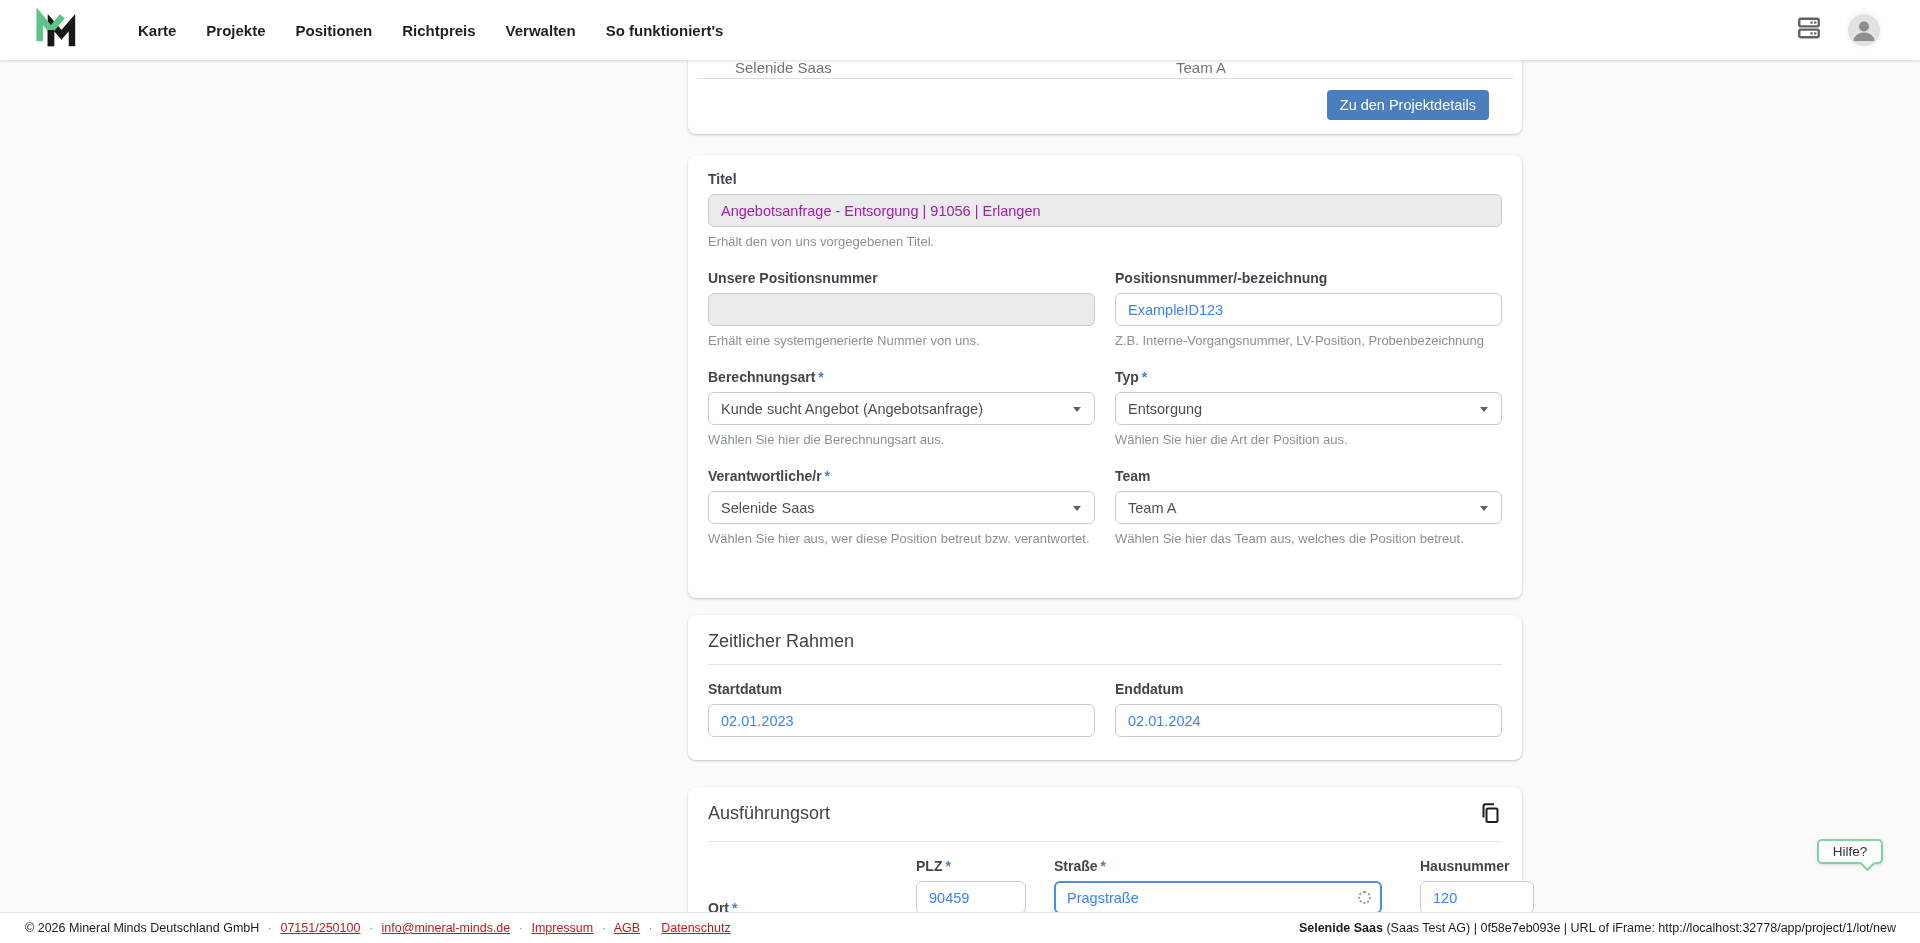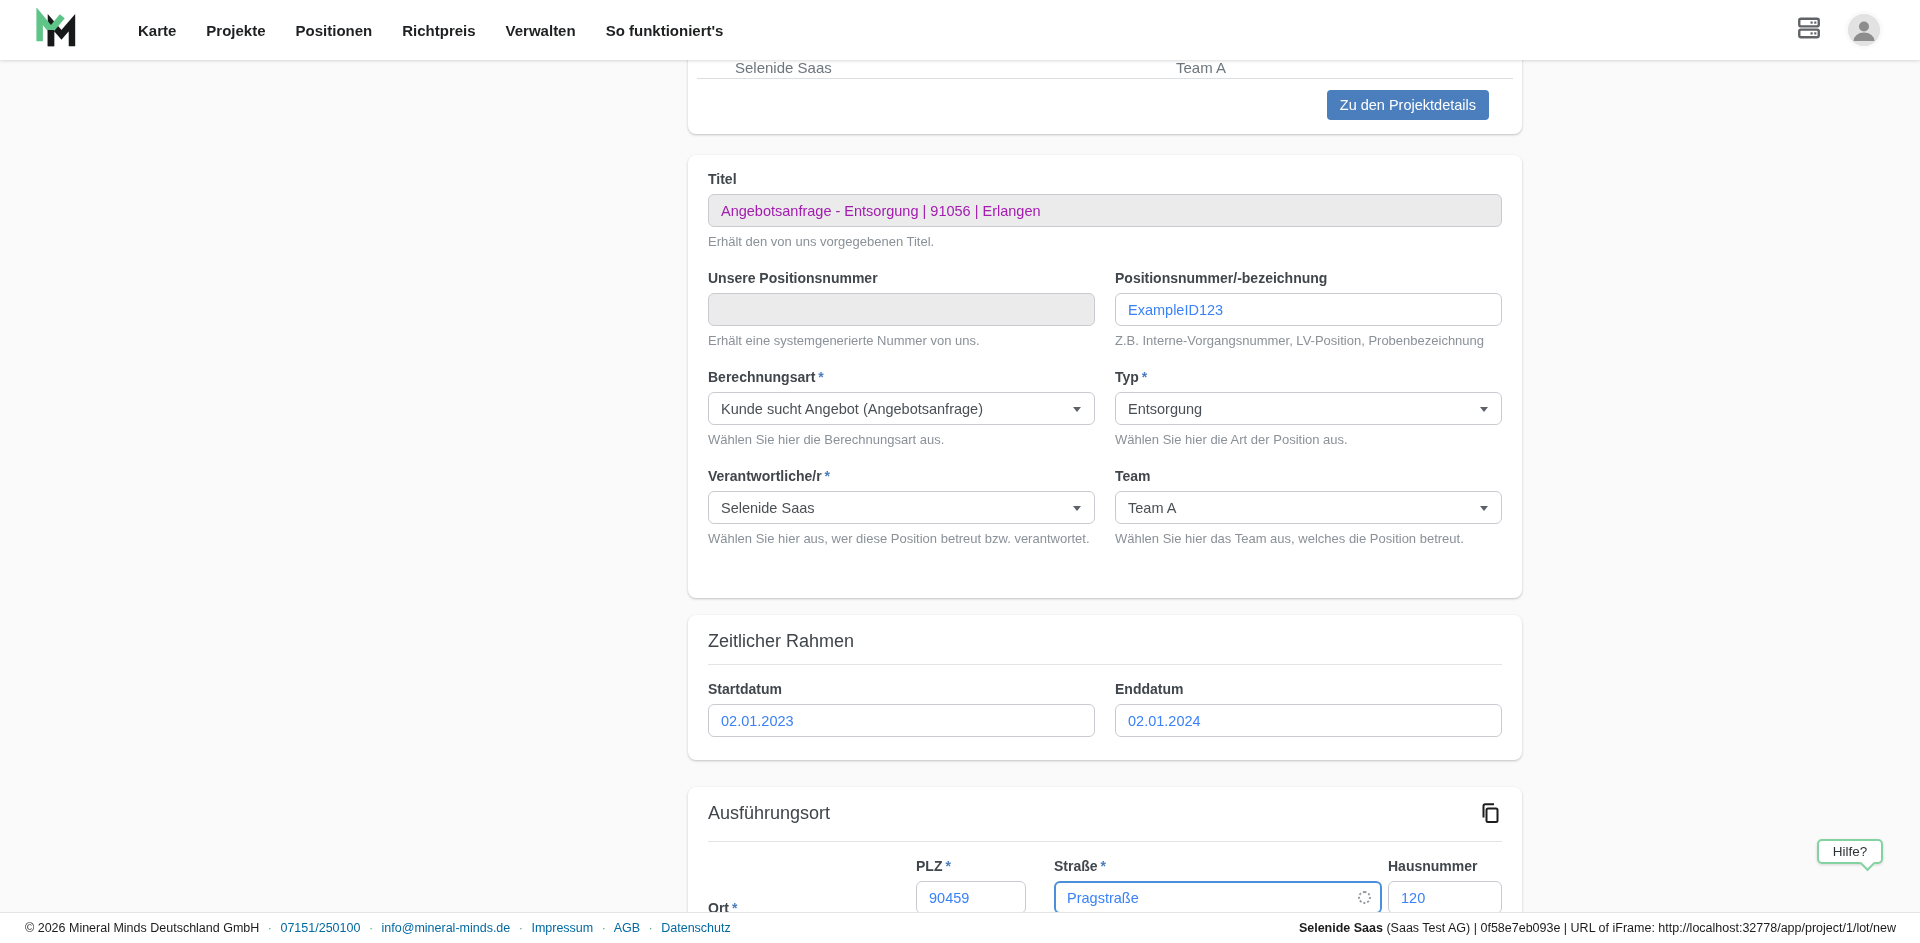--- a/index.html
+++ b/index.html
@@ -58,32 +58,32 @@
 
   
   .card-loc { top:787px; height:171px; padding:16px 20px; }
   .loc-head { display:flex; justify-content:space-between; align-items:flex-start; }
   .copy-btn { cursor:pointer; margin-top:-2px; }
   .loc-grid { position:relative; height:70px; }
   .loc-field { position:absolute; top:0; }
   .loc-ort  { left:0;     width:180px;margin-top:42px; }
   .loc-plz  { left:208px; width:110px; }
   .loc-str  { left:346px; width:328px; }
-  .loc-haus { left:680px; width:114px; }
+  .loc-haus { left:712px; width:114px; }
   .input-focused { border:2px solid #4a8fdc; padding:0 30px 0 11px; }
   .spinner { position:absolute; right:11px; top:10px; width:13px; height:13px;
              border:2px dotted #8f969c; border-radius:50%; }
   .input-wrap { position:relative; }
 
   
   .footer { position:fixed; bottom:0; left:0; width:1920px; height:31px; background:#fff;
             border-top:1px solid #e4e4e4; z-index:40; font-size:12.5px; color:#1c1c1c; }
   .footer-left { position:absolute; left:25px; top:0; line-height:30px; }
   .footer-right { position:absolute; right:24px; top:0; line-height:30px; color:#1c1c1c; }
-  .footer-link { color:#0369a1; cursor:pointer; }
+  .footer-link { color:#b91c1c; text-decoration:underline; cursor:pointer; }
   .footer-sep { color:#4aad6d; margin:0 5px; }
   .footer-user { font-weight:700; }
 
   
   .help-bubble { position:fixed; right:37px; top:839px; min-width:66px; height:25px; background:#fff;
                  border:2px solid #82d3a1; border-radius:5px; display:flex; align-items:center;
                  justify-content:center; padding:0 10px; font-size:13.5px; color:#2e3338;
                  z-index:50; cursor:pointer; box-shadow:0 1px 3px rgba(0,0,0,.15); }
   .help-tail { position:absolute; right:8px; bottom:-7px; width:11px; height:11px; background:#fff;
                border-right:2px solid #82d3a1; border-bottom:2px solid #82d3a1;

